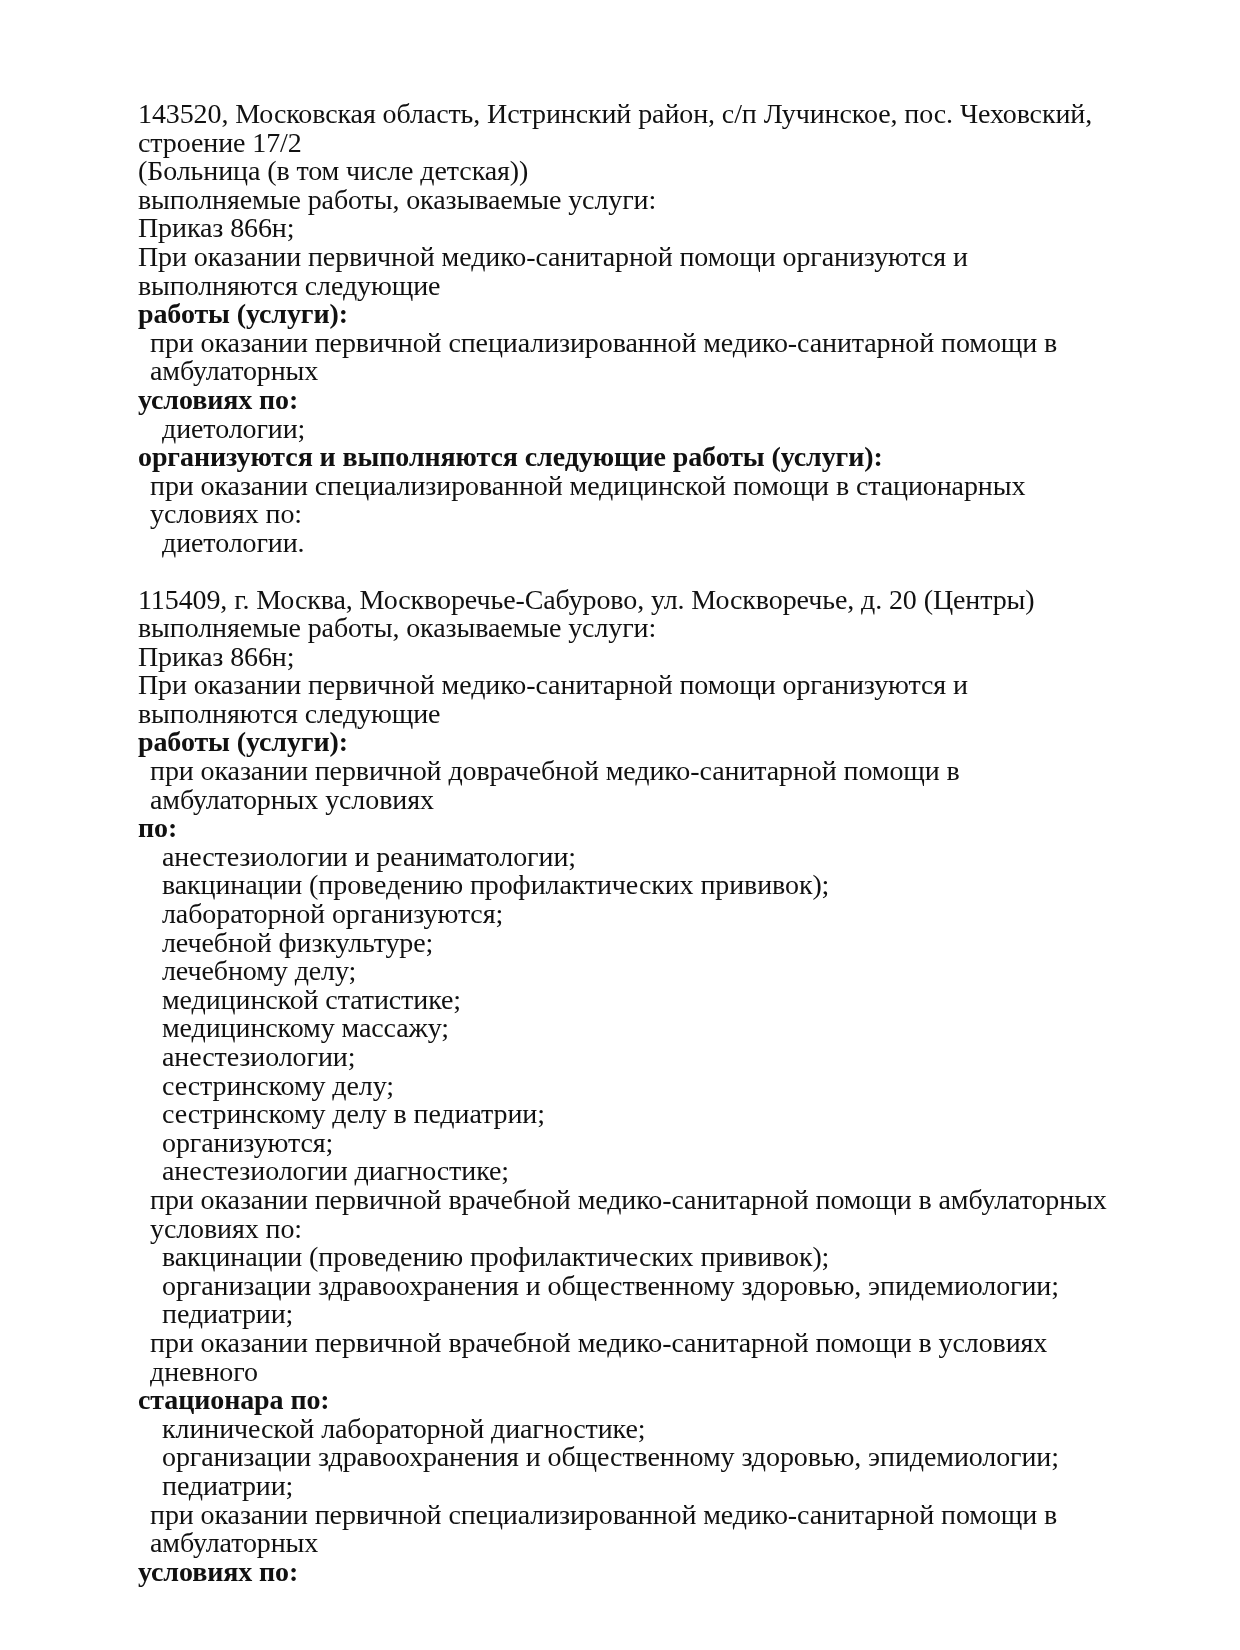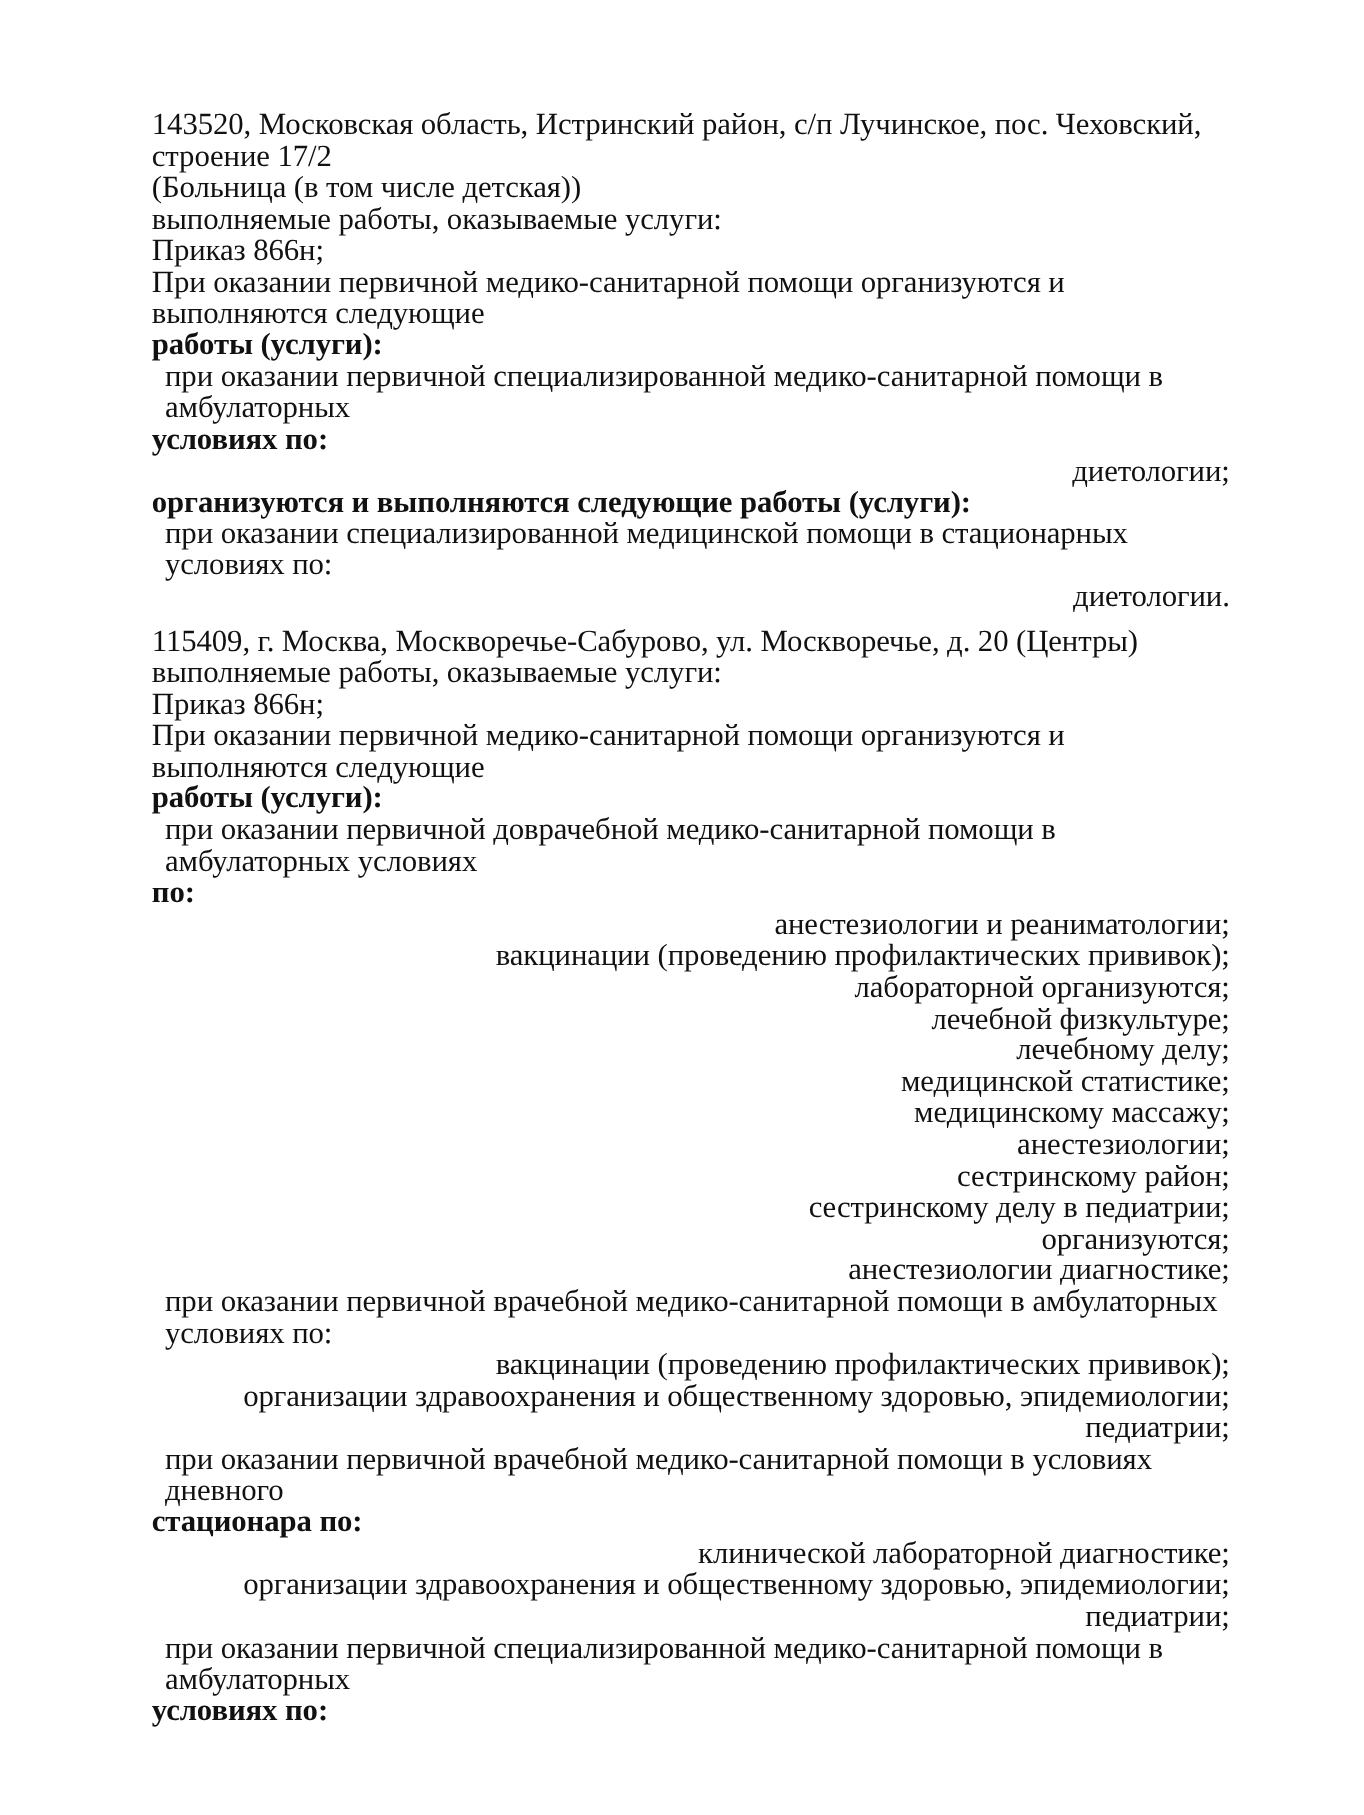--- a/index.html
+++ b/index.html
@@ -18,32 +18,32 @@
   .page {
     position: absolute;
     left: 138px;
     top: 100px;
     width: 980px;
   }
   .block {
     margin: 0;
   }
   .block + .block {
-    margin-top: 12px;
+    margin-top: 28px;
   }
   .line {
     font-size: 28px;
     line-height: 28.6px;
     white-space: pre-wrap;
     margin: 0;
     letter-spacing: -0.1px;
   }
   .l0 { padding-left: 0; }
   .l1 { padding-left: 12px; }
-  .l2 { padding-left: 24px; text-align: right; }
+  .l2 { padding-left: 24px; }
   .cont { padding-left: 0; font-weight: bold; }
 </style>
 </head>
 <body>
 
 <div class="page">
 
   <div class="block">
     <p class="line l0">143520, Московская область, Истринский район, с/п Лучинское, пос. Чеховский, строение 17/2</p>
     <p class="line l0">(Больница (в том числе детская))</p>
@@ -71,21 +71,21 @@
         <p class="line l1">при оказании первичной доврачебной медико-санитарной помощи в амбулаторных условиях</p>
         <p class="line cont">по:</p>
         <p class="line l2">анестезиологии и реаниматологии;</p>
         <p class="line l2">вакцинации (проведению профилактических прививок);</p>
         <p class="line l2">лабораторной организуются;</p>
         <p class="line l2">лечебной физкультуре;</p>
         <p class="line l2">лечебному делу;</p>
         <p class="line l2">медицинской статистике;</p>
         <p class="line l2">медицинскому массажу;</p>
         <p class="line l2">анестезиологии;</p>
-        <p class="line l2">сестринскому район;</p>
+        <p class="line l2">сестринскому делу;</p>
         <p class="line l2">сестринскому делу в педиатрии;</p>
         <p class="line l2">организуются;</p>
         <p class="line l2">анестезиологии диагностике;</p>
         <p class="line l1">при оказании первичной врачебной медико-санитарной помощи в амбулаторных условиях по:</p>
         <p class="line l2">вакцинации (проведению профилактических прививок);</p>
         <p class="line l2">организации здравоохранения и общественному здоровью, эпидемиологии;</p>
         <p class="line l2">педиатрии;</p>
         <p class="line l1">при оказании первичной врачебной медико-санитарной помощи в условиях дневного</p>
         <p class="line cont">стационара по:</p>
         <p class="line l2">клинической лабораторной диагностике;</p>

